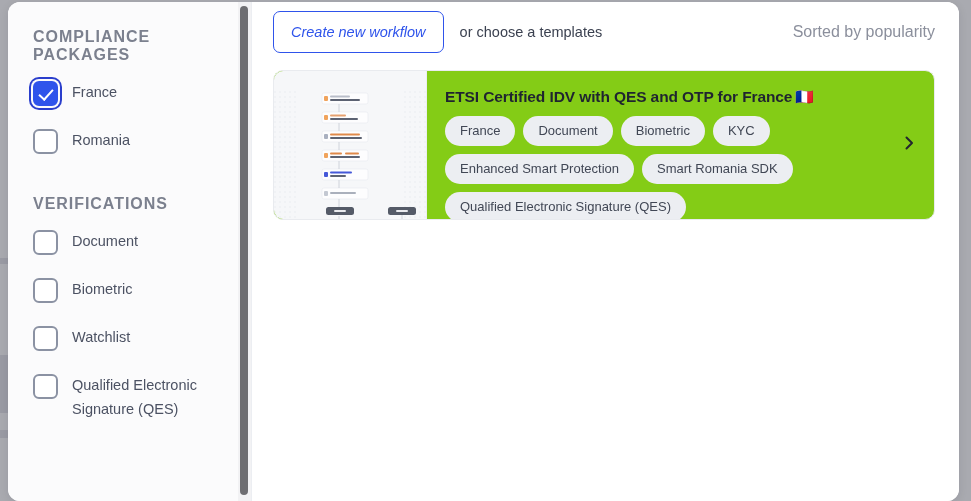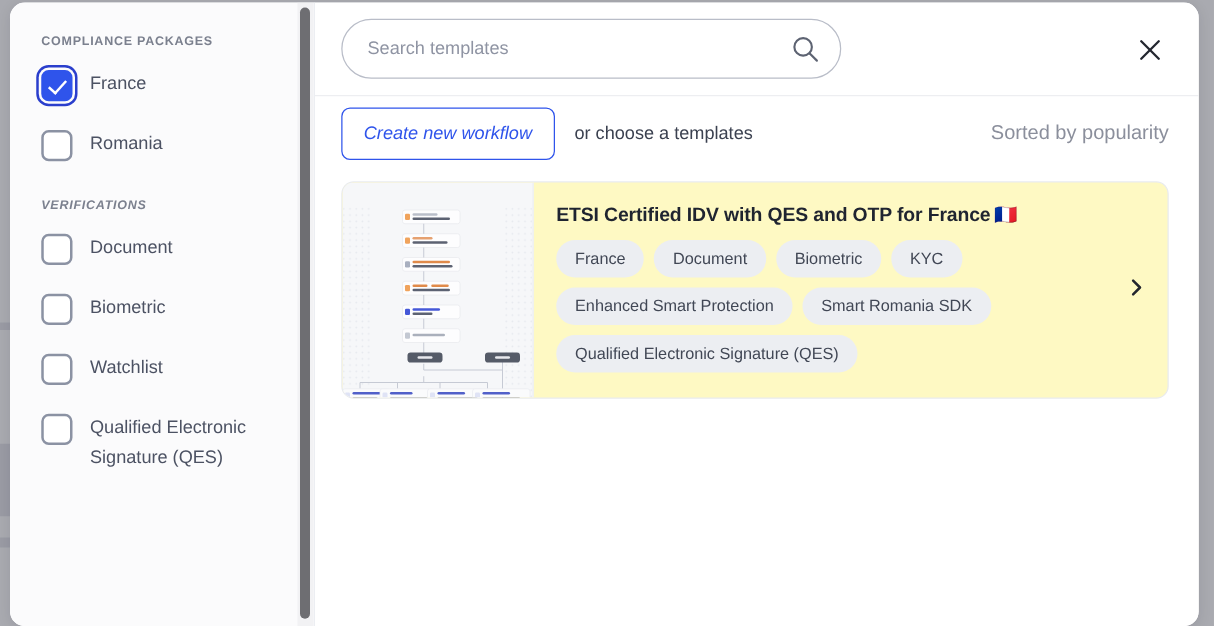--- a/index.html
+++ b/index.html
@@ -54,29 +54,29 @@
     width: 244px;
     flex: 0 0 244px;
     background: #fbfbfc;
     border-right: 1px solid #eceef2;
     padding: 26px 0 0 0;
     box-sizing: border-box;
     overflow: hidden;
   }
   .side-section { margin-bottom: 6px; }
   .side-heading {
-    font-size: 10px;
+    font-size: 16px;
     letter-spacing: 0.06em;
     font-weight: 700;
     color: #7b808e;
     text-transform: uppercase;
     padding: 0 0 0 25px;
     margin: 0 0 16px 0;
   }
-  .side-heading.verif { margin-top: 30px; font-style: italic; }
+  .side-heading.verif { margin-top: 41px; }
 
   .check-row {
     display: flex;
     align-items: flex-start;
     padding: 0 20px 0 25px;
     margin-bottom: 22px;
     cursor: pointer;
   }
   .check-row.tall { margin-bottom: 20px; }
 
@@ -235,23 +235,23 @@
     padding: 8px 24px 0 21px;
     box-sizing: border-box;
     overflow: hidden;
   }
 
   .tmpl-card {
     display: flex;
     align-items: stretch;
     border: 1px solid #e9ebef;
     border-radius: 10px;
-    background: #fef9c3;
+    background: #84cc16;
     overflow: hidden;
-    height: 174px;
+    height: 150px;
     box-sizing: border-box;
     cursor: pointer;
   }
 
   .thumb {
     flex: 0 0 152px;
     width: 152px;
     background: #f6f7f9;
     border-right: 1px solid #eceef1;
     position: relative;
@@ -353,40 +353,20 @@
         </div>
       </div>
 
       <div class="side-scrollbar">
         <div class="side-scroll-thumb"></div>
       </div>
     </aside>
 
     <section class="pane">
 
-      <div class="pane-top">
-        <div class="search-wrap">
-          <input class="search-input" type="text" placeholder="Search templates" style="">
-          <span class="search-icon">
-            <svg width="22" height="22" viewBox="0 0 22 22" fill="none">
-              <circle cx="9.5" cy="9.5" r="7" stroke="#5d6372" stroke-width="1.7"></circle>
-              <line x1="14.8" y1="14.8" x2="20.5" y2="20.5" stroke="#5d6372" stroke-width="1.7" stroke-linecap="round"></line>
-            </svg>
-          </span>
-        </div>
-
-        <button class="close-btn">
-          <span>
-            <svg width="26" height="26" viewBox="0 0 26 26" fill="none">
-              <line x1="6" y1="6" x2="20" y2="20" stroke="#23262f" stroke-width="1.9" stroke-linecap="round"></line>
-              <line x1="20" y1="6" x2="6" y2="20" stroke="#23262f" stroke-width="1.9" stroke-linecap="round"></line>
-            </svg>
-          </span>
-        </button>
-      </div>
 
       <div class="pane-sub">
         <button class="create-btn">Create new workflow</button>
         <span class="choose-text">or choose a templates</span>
         <span class="sorted-text">Sorted by popularity</span>
       </div>
 
       <div class="list-area">
 
         <div class="tmpl-card">

